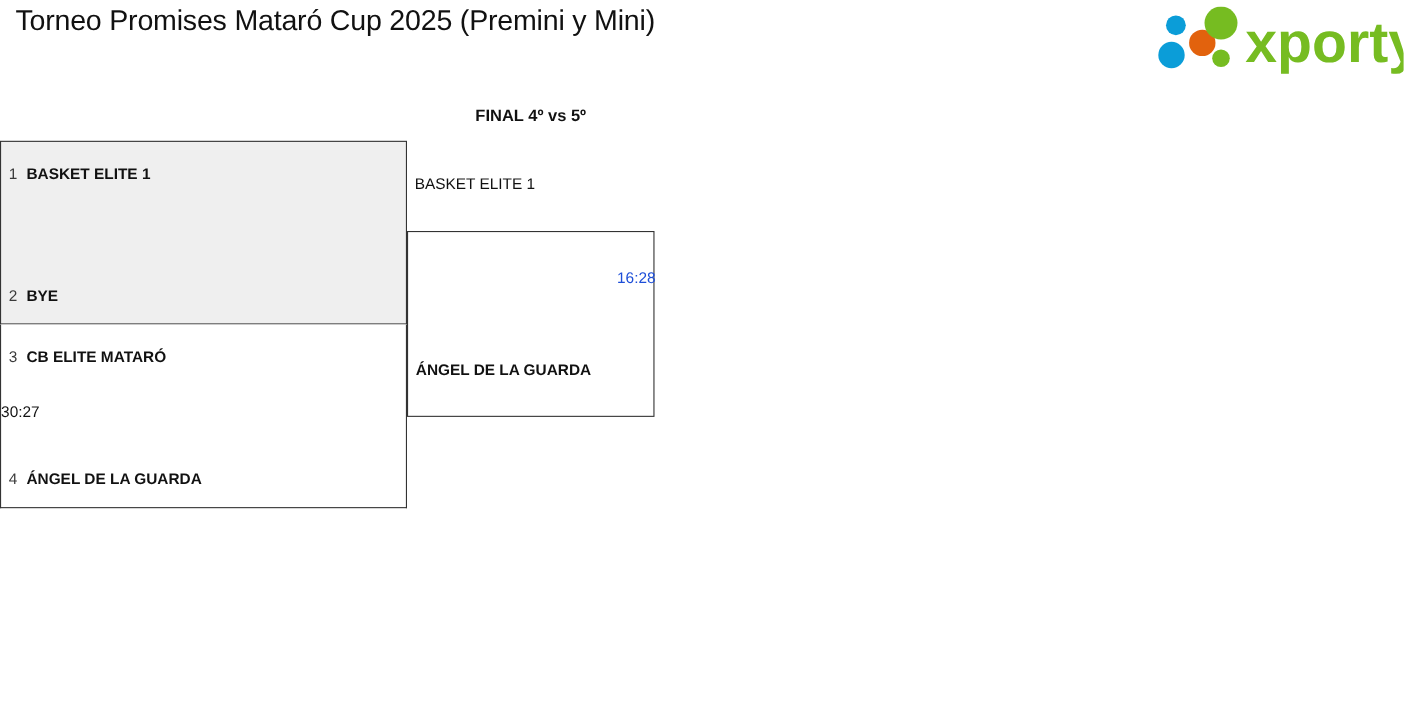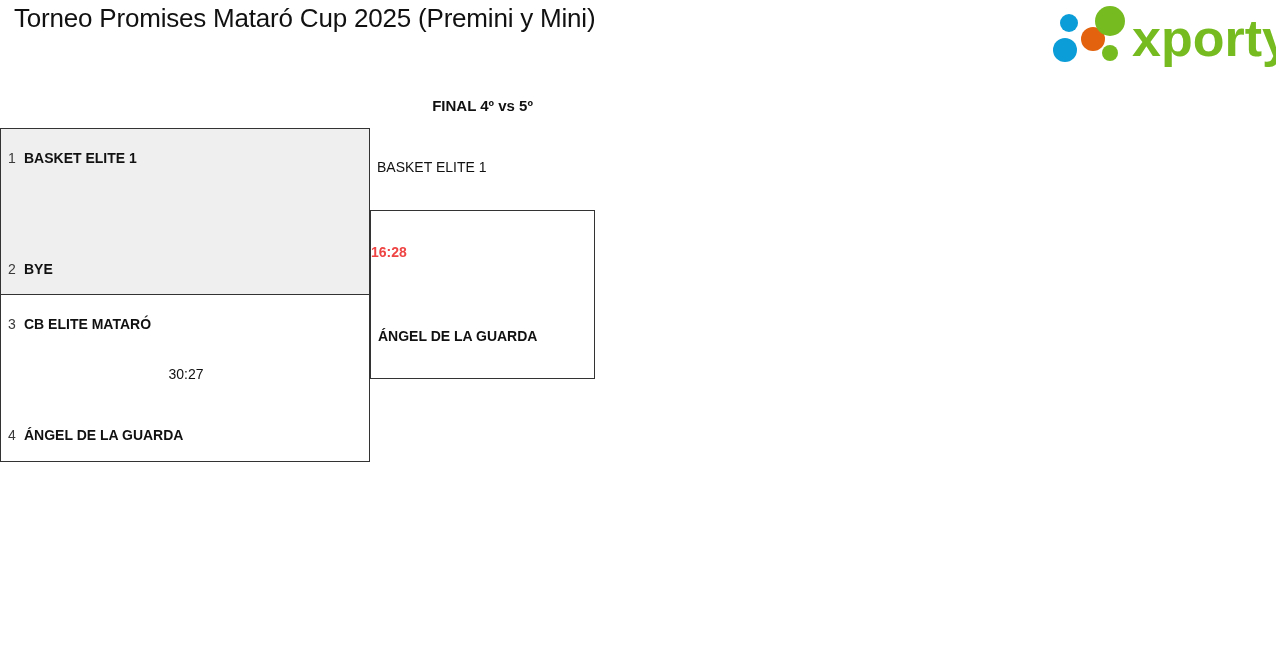--- a/index.html
+++ b/index.html
@@ -102,21 +102,20 @@
     padding-left: 7px;
   }
   .team.winner { font-weight: 700; }
   .team.loser  { font-weight: 700; }
 
   .score {
     position: absolute;
     top: 71px;
     left: 0px;
     width: 370px;
-    text-align: center;
     font-size: 14px;
     font-weight: 400;
     color: #111111;
   }
 
   
   .final-advance {
     position: absolute;
     left: 377px;
     top: 159px;
@@ -133,24 +132,24 @@
     width: 225px;
     height: 169px;
     border: 1px solid #333333;
     background: #ffffff;
   }
   .final-score {
     position: absolute;
     left: 0px;
     top: 33px;
     width: 225px;
-    text-align: left;
-    font-size: 14px;
-    font-weight: 700;
-    color: #ef4444;
+    text-align: right;
+    font-size: 14px;
+    font-weight: 400;
+    color: #1d4ed8;
   }
   .final-team {
     position: absolute;
     left: 7px;
     top: 117px;
     font-size: 14px;
     color: #111111;
     white-space: nowrap;
   }
   .final-team.winner { font-weight: 700; }

